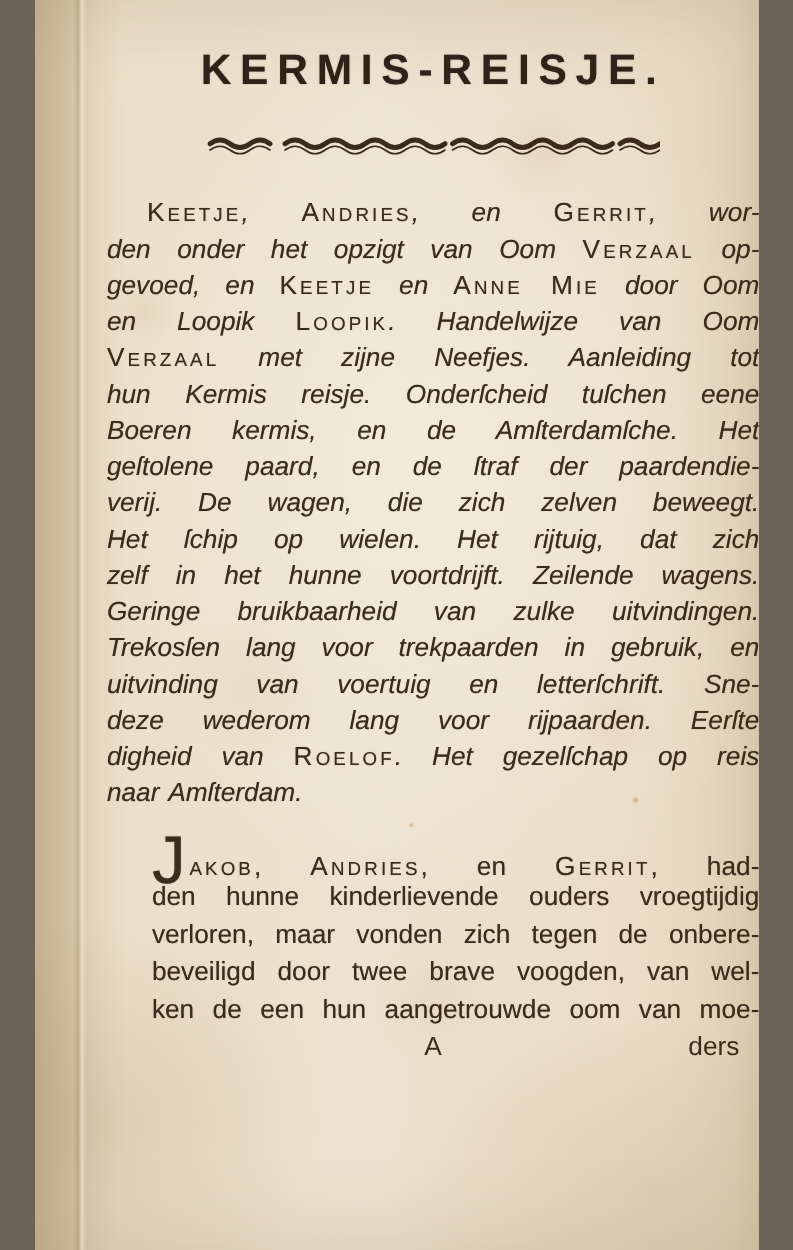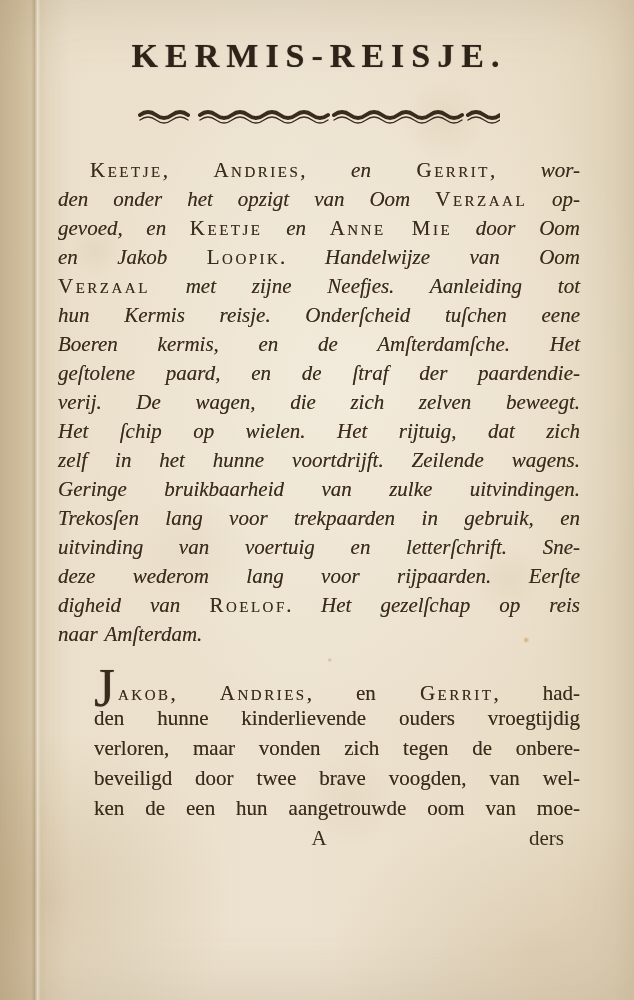--- a/index.html
+++ b/index.html
@@ -1,21 +1,21 @@
 <!DOCTYPE html>
 <html><head>
 <meta charset="utf-8">
 <style>
   html,body{margin:0;padding:0;background:#6b6258;}
   .photo{
     position:relative;
-    width:634px;height:1000px;
+    width:579px;height:1000px;
     margin:0 auto;
     overflow:hidden;
-    font-family:Liberation Serif, serif;
+    font-family:Liberation Sans, sans-serif;
     background:
       radial-gradient(ellipse 420px 520px at 58% 38%, rgba(255,252,244,0.35), rgba(255,252,244,0) 70%),
       radial-gradient(ellipse 300px 200px at 85% 95%, rgba(170,140,95,0.18), rgba(170,140,95,0) 70%),
       radial-gradient(ellipse 260px 240px at 8% 90%, rgba(165,135,90,0.22), rgba(165,135,90,0) 70%),
       linear-gradient(90deg,#cdbb9b 0px,#d4c2a2 18px,#dbcbae 34px,#e5d8c0 46px,#ebe0cb 70px,#ece2cf 45%,#eadec9 80%,#e5d8bf 97%,#e1d3b8 100%),
       #e9decb;
     box-shadow:inset 0 0 70px rgba(120,95,60,0.22);
   }
   
   .photo::before{
@@ -92,21 +92,21 @@
         <path stroke-width="4" d="M330 7 q8 -6 16 0 t16 0"></path>
         <path stroke-width="1.3" d="M330 12 q8 -6 16 0 t16 0"></path>
       </g>
     </svg>
 
 
     <div class="summary" id="summary">
         <div class="line indent"><span class="sc">Keetje</span><span>, </span><span class="sc">Andries</span><span>, </span><span>en </span><span class="sc">Gerrit</span><span>, </span><span>wor-</span></div>
         <div class="line"><span>den onder het opzigt van Oom </span><span class="sc">Verzaal</span><span> op-</span></div>
         <div class="line"><span>gevoed, en </span><span class="sc">Keetje</span><span> en </span><span class="sc">Anne Mie</span><span> door Oom</span></div>
-        <div class="line"><span>en Jakob </span><span class="sc">Loopik</span><span>. Handelwijze van Oom</span></div>
+        <div class="line"><span>en Loopik </span><span class="sc">Loopik</span><span>. Handelwijze van Oom</span></div>
         <div class="line"><span class="sc">Verzaal</span><span> met zijne Neefjes. Aanleiding tot</span></div>
         <div class="line"><span>hun Kermis reisje. Onderſcheid tuſchen eene</span></div>
         <div class="line"><span>Boeren kermis, en de Amſterdamſche. Het</span></div>
         <div class="line"><span>geſtolene paard, en de ſtraf der paardendie-</span></div>
         <div class="line"><span>verij. De wagen, die zich zelven beweegt.</span></div>
         <div class="line"><span>Het ſchip op wielen. Het rijtuig, dat zich</span></div>
         <div class="line"><span>zelf in het hunne voortdrijft. Zeilende wagens.</span></div>
         <div class="line"><span>Geringe bruikbaarheid van zulke uitvindingen.</span></div>
         <div class="line"><span>Trekosſen lang voor trekpaarden in gebruik, en</span></div>
         <div class="line"><span>uitvinding van voertuig en letterſchrift. Sne-</span></div>

